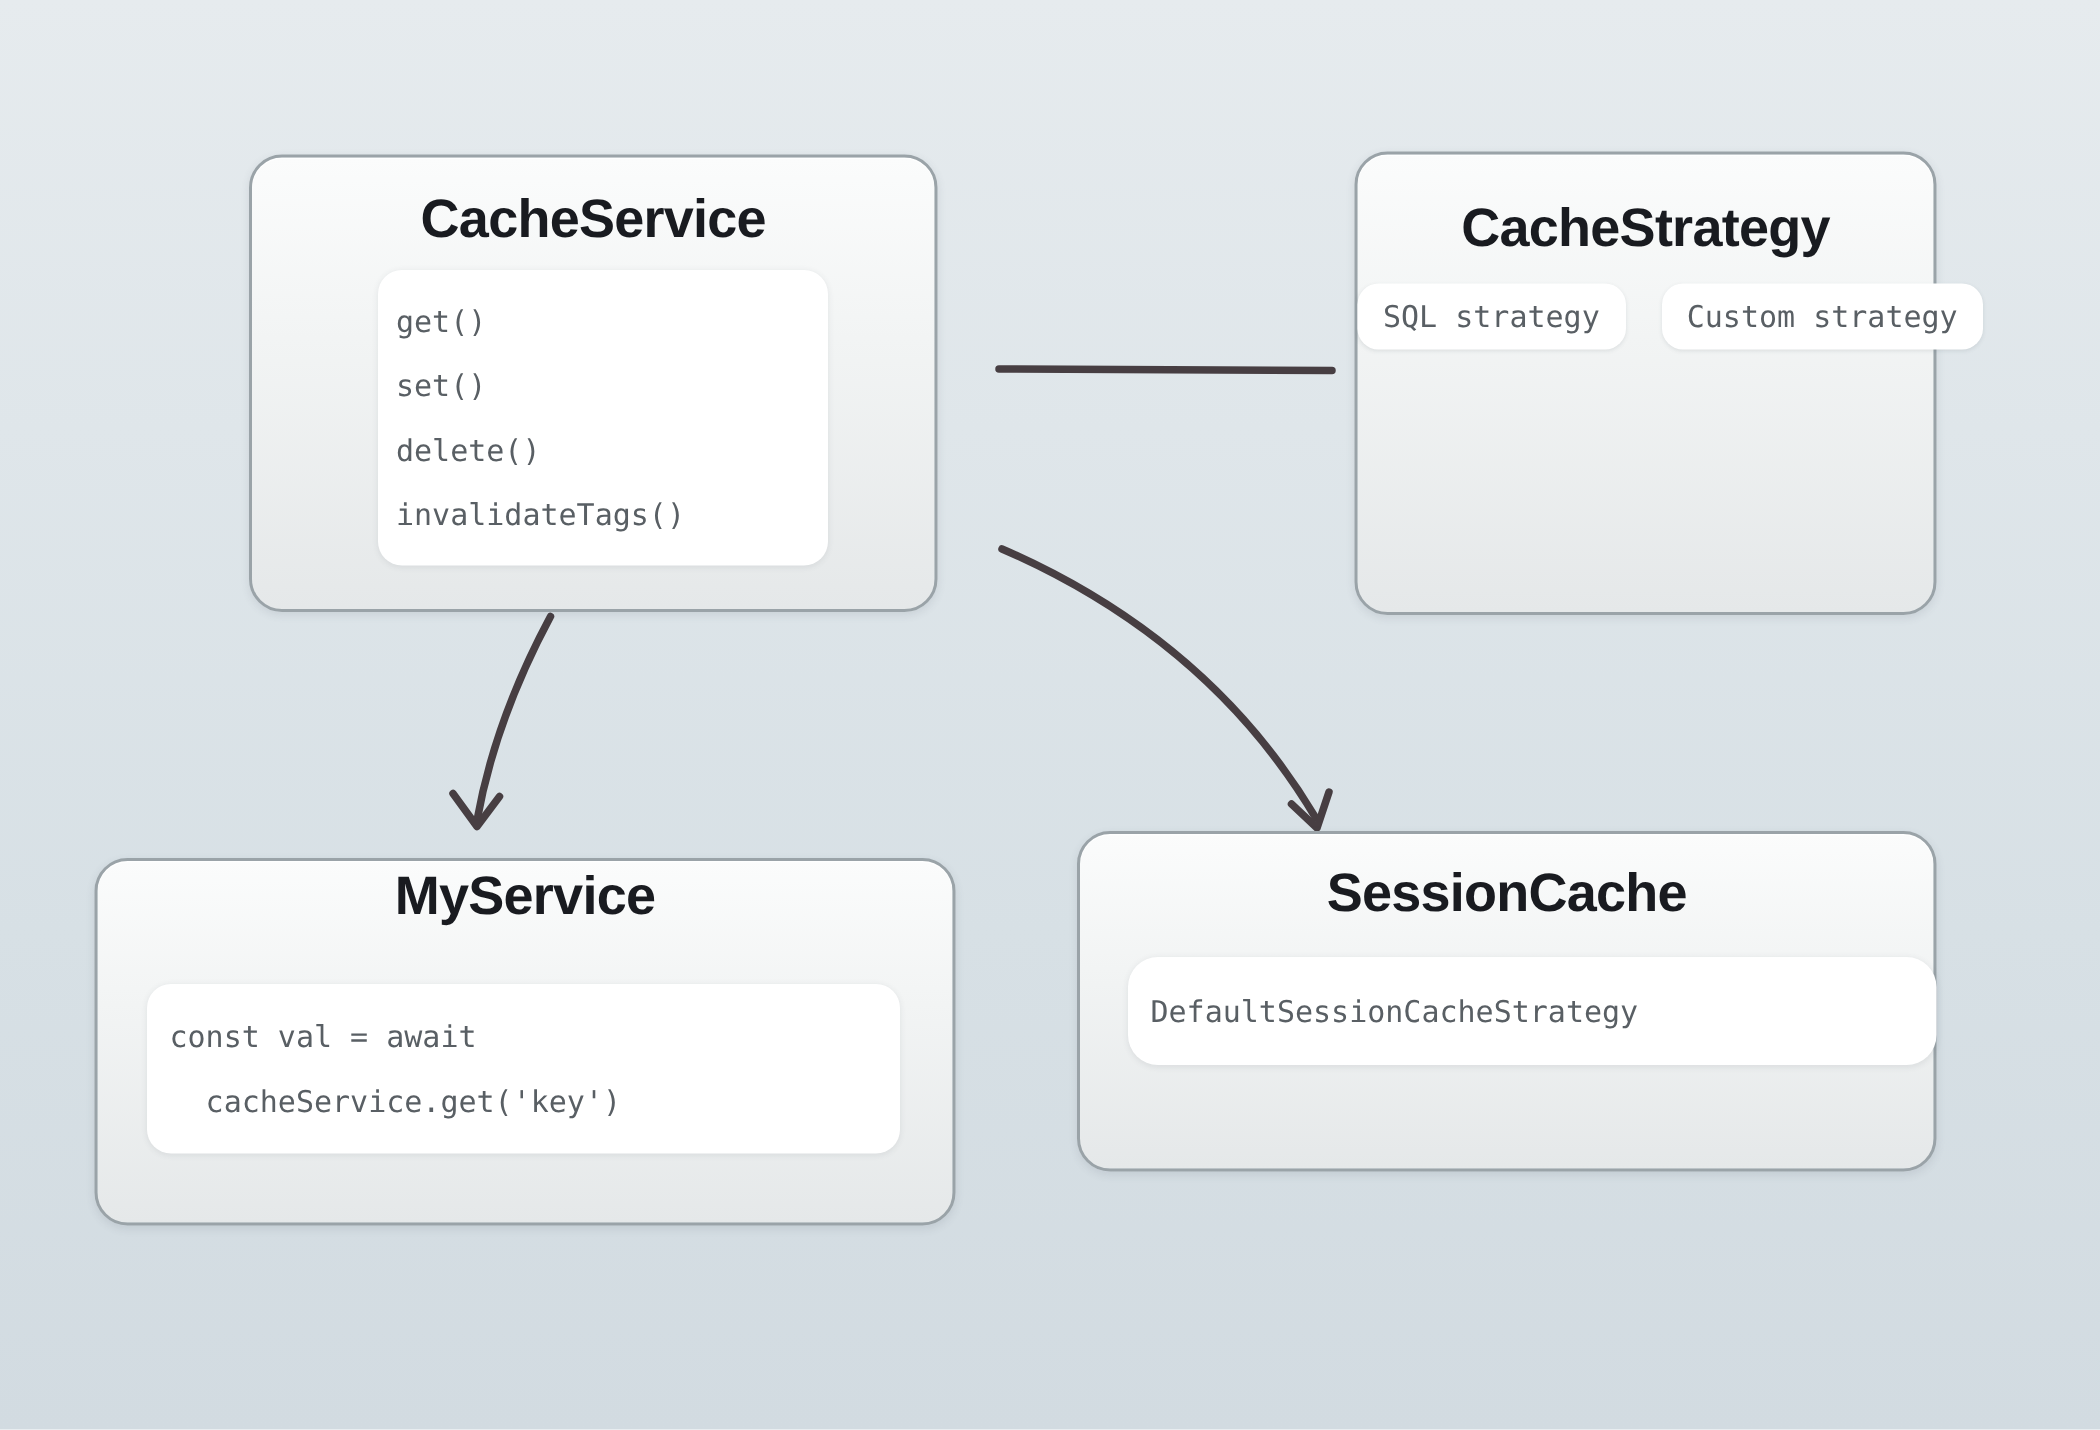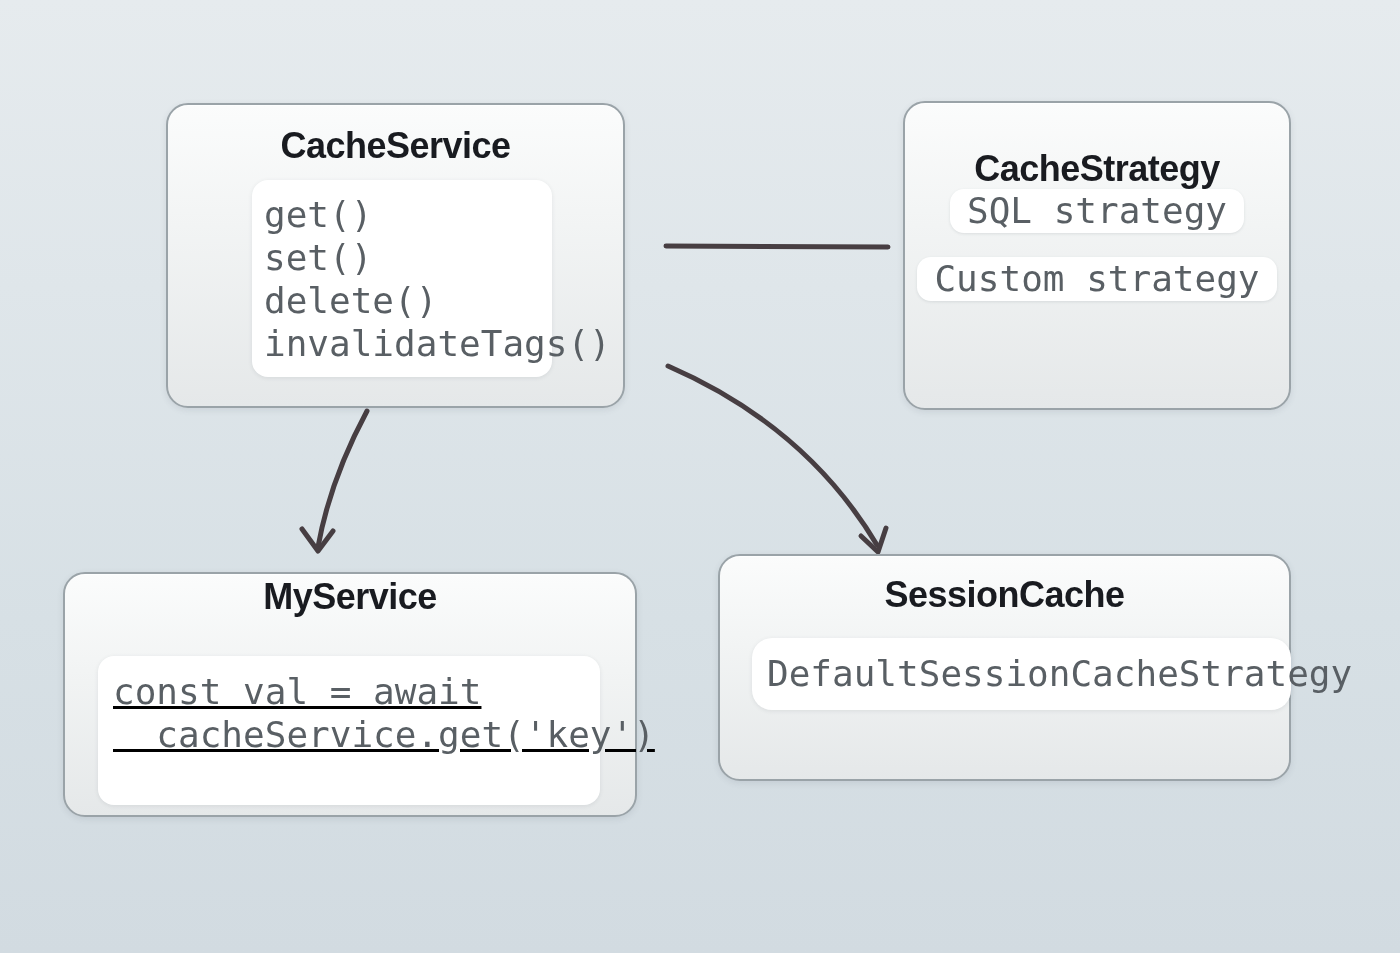--- a/index.html
+++ b/index.html
@@ -28,63 +28,62 @@
   .node-title {
     text-align: center;
     font-weight: bold;
     font-size: 36px;
     letter-spacing: -0.5px;
     color: #191b20;
     line-height: 42px;
   }
   .mono {
     font-family: "DejaVu Sans Mono", "Liberation Mono", monospace;
-    font-size: 36px;
+    font-size: 20px;
     color: #595f64;
     white-space: pre;
   }
   .inner-panel {
     position: absolute;
     box-sizing: border-box;
     background: #ffffff;
     border-radius: 16px;
     box-shadow: 0 1px 4px rgba(60,70,80,0.10);
   }
   
   .n-cache-service { left: 166px; top: 103px; width: 459px; height: 305px; }
   .n-cache-service .node-title { padding-top: 20px; }
   .n-cache-service .inner-panel {
     left: 84px; top: 75px; width: 300px; height: 197px;
     padding: 13px 0 0 12px;
   }
   .method-line { line-height: 43px; }
   
   .n-cache-strategy { left: 903px; top: 101px; width: 388px; height: 309px; }
-  .n-cache-strategy .node-title { padding-top: 16px; margin-top: 29px; }
+  .n-cache-strategy .node-title { padding-top: 28px; }
   .pill-stack {
     position: absolute;
     left: 0; top: 86px; width: 100%;
-    display: flex; flex-direction: column; align-items: center;
+    display: flex; flex-direction: row; align-items: center;
     gap: 24px;
   }
   .pill {
     background: #ffffff;
     border-radius: 14px;
     height: 44px;
     line-height: 44px;
     padding: 0 17px;
     box-shadow: 0 1px 3px rgba(60,70,80,0.12);
   }
   
   .n-my-service { left: 63px; top: 572px; width: 574px; height: 245px; }
   .n-my-service .node-title { padding-top: 2px; }
   .n-my-service .inner-panel {
-    left: 33px; top: 82px; width: 502px; height: 149px;
+    left: 33px; top: 82px; width: 502px; height: 113px;
     padding: 14px 0 0 15px;
-    text-decoration: underline;
   }
   .code-line { line-height: 43px; }
   
   .n-session-cache { left: 718px; top: 554px; width: 573px; height: 227px; }
   .n-session-cache .node-title { padding-top: 18px; }
   .big-pill {
     position: absolute;
     box-sizing: border-box;
     left: 32px; top: 82px; width: 539px; height: 72px;
     line-height: 72px;

